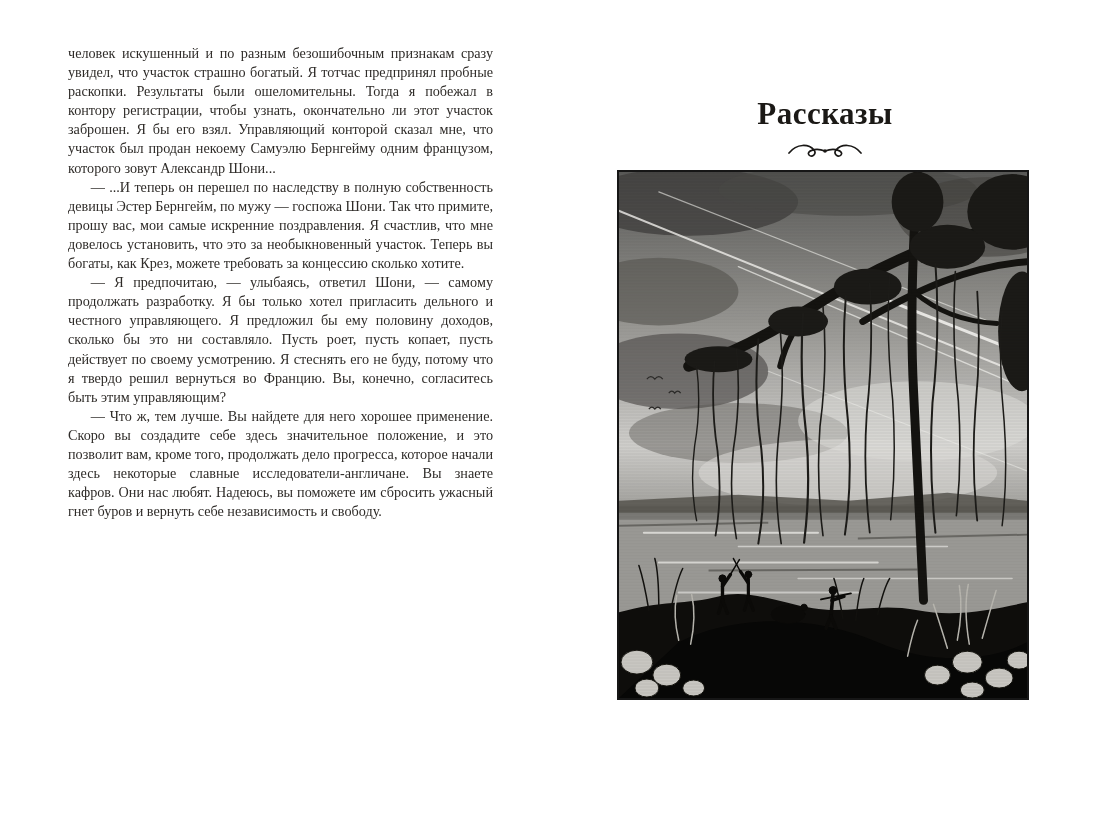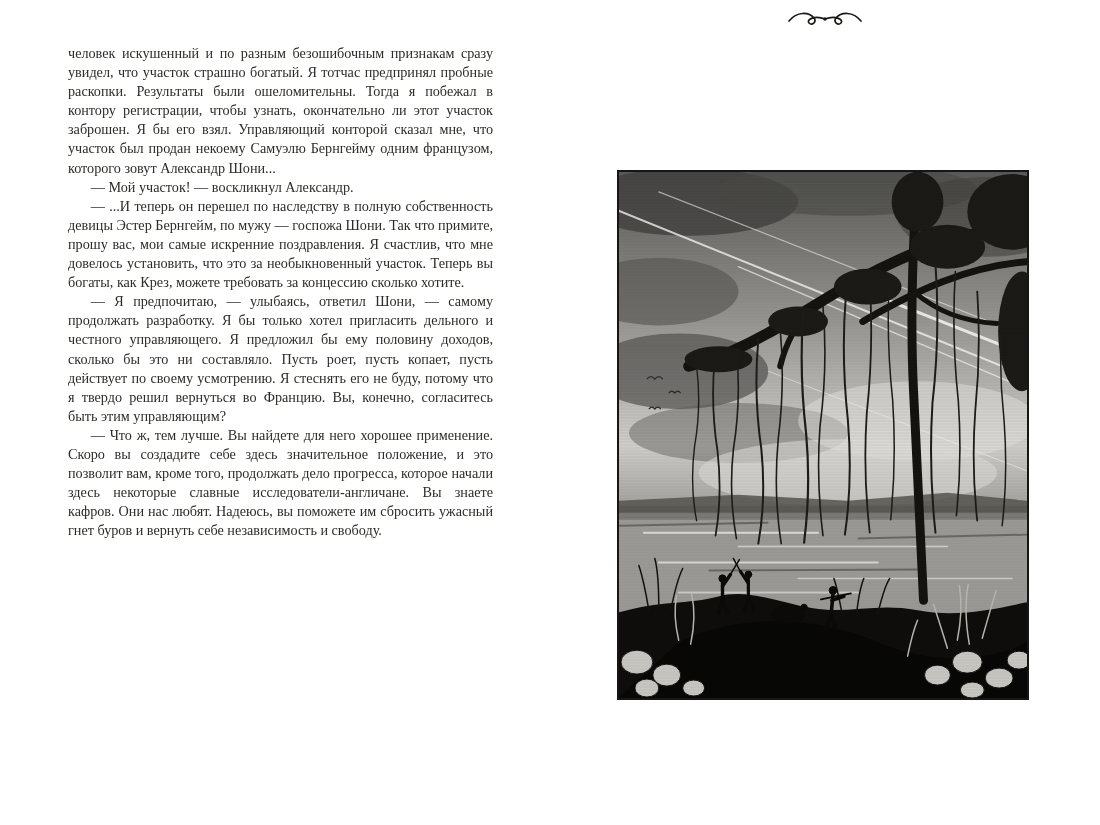--- a/index.html
+++ b/index.html
@@ -49,27 +49,27 @@
   }
   .illustration-frame svg{display:block;width:100%;height:100%;}
 </style>
 </head>
 <body>
 
 <div class="spread">
 
   <div class="page-left">
     <p class="para first">человек искушенный и по разным безошибочным признакам сразу увидел, что участок страшно богатый. Я тотчас предпринял пробные раскопки. Результаты были ошеломительны. Тогда я побежал в контору регистрации, чтобы узнать, окончательно ли этот участок заброшен. Я бы его взял. Управляющий конторой сказал мне, что участок был продан некоему Самуэлю Бернгейму одним французом, которого зовут Александр Шони...</p>
-    <p class="para">— Мой участок! — воскликнул Александр.</p>
     <p class="para">— ...И теперь он перешел по наследству в полную собственность девицы Эстер Бернгейм, по мужу — госпожа Шони. Так что примите, прошу вас, мои самые искренние поздравления. Я счастлив, что мне довелось установить, что это за необыкновенный участок. Теперь вы богаты, как Крез, можете требовать за концессию сколько хотите.</p>
     <p class="para">— Я предпочитаю, — улыбаясь, ответил Шони, — самому продолжать разработку. Я бы только хотел пригласить дельного и честного управляющего. Я предложил бы ему половину доходов, сколько бы это ни составляло. Пусть роет, пусть копает, пусть действует по своему усмотрению. Я стеснять его не буду, потому что я твердо решил вернуться во Францию. Вы, конечно, согласитесь быть этим управляющим?</p>
     <p class="para">— Что ж, тем лучше. Вы найдете для него хорошее применение. Скоро вы создадите себе здесь значительное положение, и это позволит вам, кроме того, продолжать дело прогресса, которое начали здесь некоторые славные исследователи-англичане. Вы знаете кафров. Они нас любят. Надеюсь, вы поможете им сбросить ужасный гнет буров и вернуть себе независимость и свободу.</p>
   </div>
 
   <div class="page-right">
+    <h1 class="title">Рассказы</h1>
 
     <div class="ornament">
       <svg width="80" height="22" viewBox="0 0 80 22" aria-hidden="true">
         <g stroke="#1a1816" fill="none" stroke-width="1.7" stroke-linecap="round">
           <path d="M4 13 C 12 3, 24 4, 29 10 C 32 14, 27 18, 24 15 C 21 12, 29 7, 40 11"></path>
           <path d="M76 13 C 68 3, 56 4, 51 10 C 48 14, 53 18, 56 15 C 59 12, 51 7, 40 11"></path>
         </g>
         <circle cx="40" cy="11" r="1.8" fill="#1a1816"></circle>
       </svg>
     </div>

